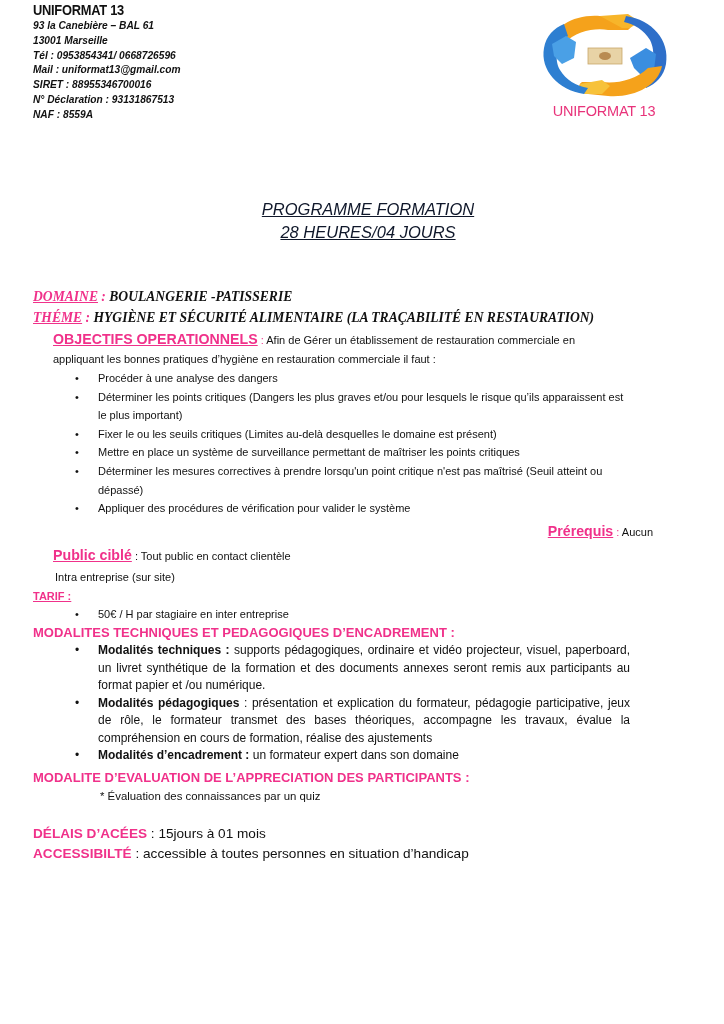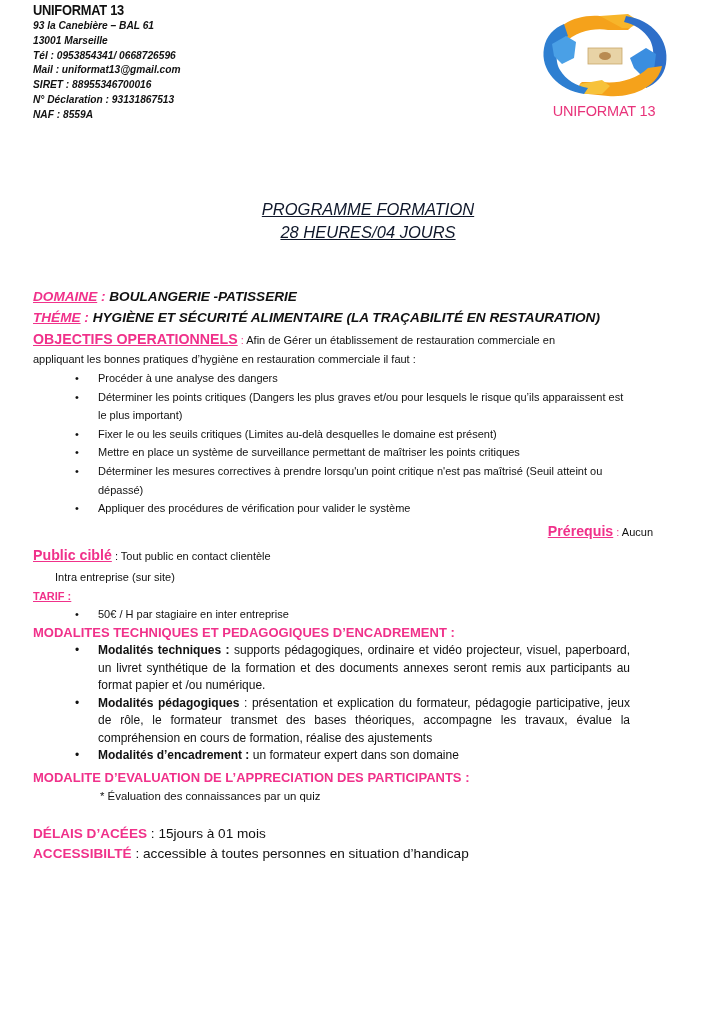--- a/index.html
+++ b/index.html
@@ -35,25 +35,25 @@
     .title {
       position: absolute; left: 0; width: 664px; top: 198px;
       text-align: center; font-style: italic; font-weight: normal;
       font-size: 16.5px; line-height: 23px; color: #0f172a; margin-left: 36px;
     }
     .title span { text-decoration: underline; display: block; }
 
     
     .content { position: absolute; left: 33px; top: 287px; width: 620px; }
     .row-domain, .row-theme {
-      font-style: italic; font-weight: bold; font-size: 13.6px; line-height: 20px;
+      font-style: italic; font-weight: bold; font-size: 13.6px; line-height: 20px; font-family: Liberation Serif, serif;
     }
     .row-theme { margin-top: 1px; }
     .h-big { font-weight: bold; font-size: 14.2px; }
-    .txt { font-size: 11px; line-height: 19px; }
+    .txt { font-size: 11px; line-height: 19px; margin-left: 20px; }
     .obj-line { margin-top: 2px; }
     ul.bul { margin: 0; padding: 0; list-style: none; }
     ul.bul li {
       position: relative; padding-left: 65px; font-size: 11px; line-height: 18.6px;
       width: 530px;
     }
     ul.bul li::before {
       content: "\2022"; position: absolute; left: 42px; top: 0; font-size: 11px;
     }
     .small-h { font-weight: bold; font-size: 11px; line-height: 18px; }

